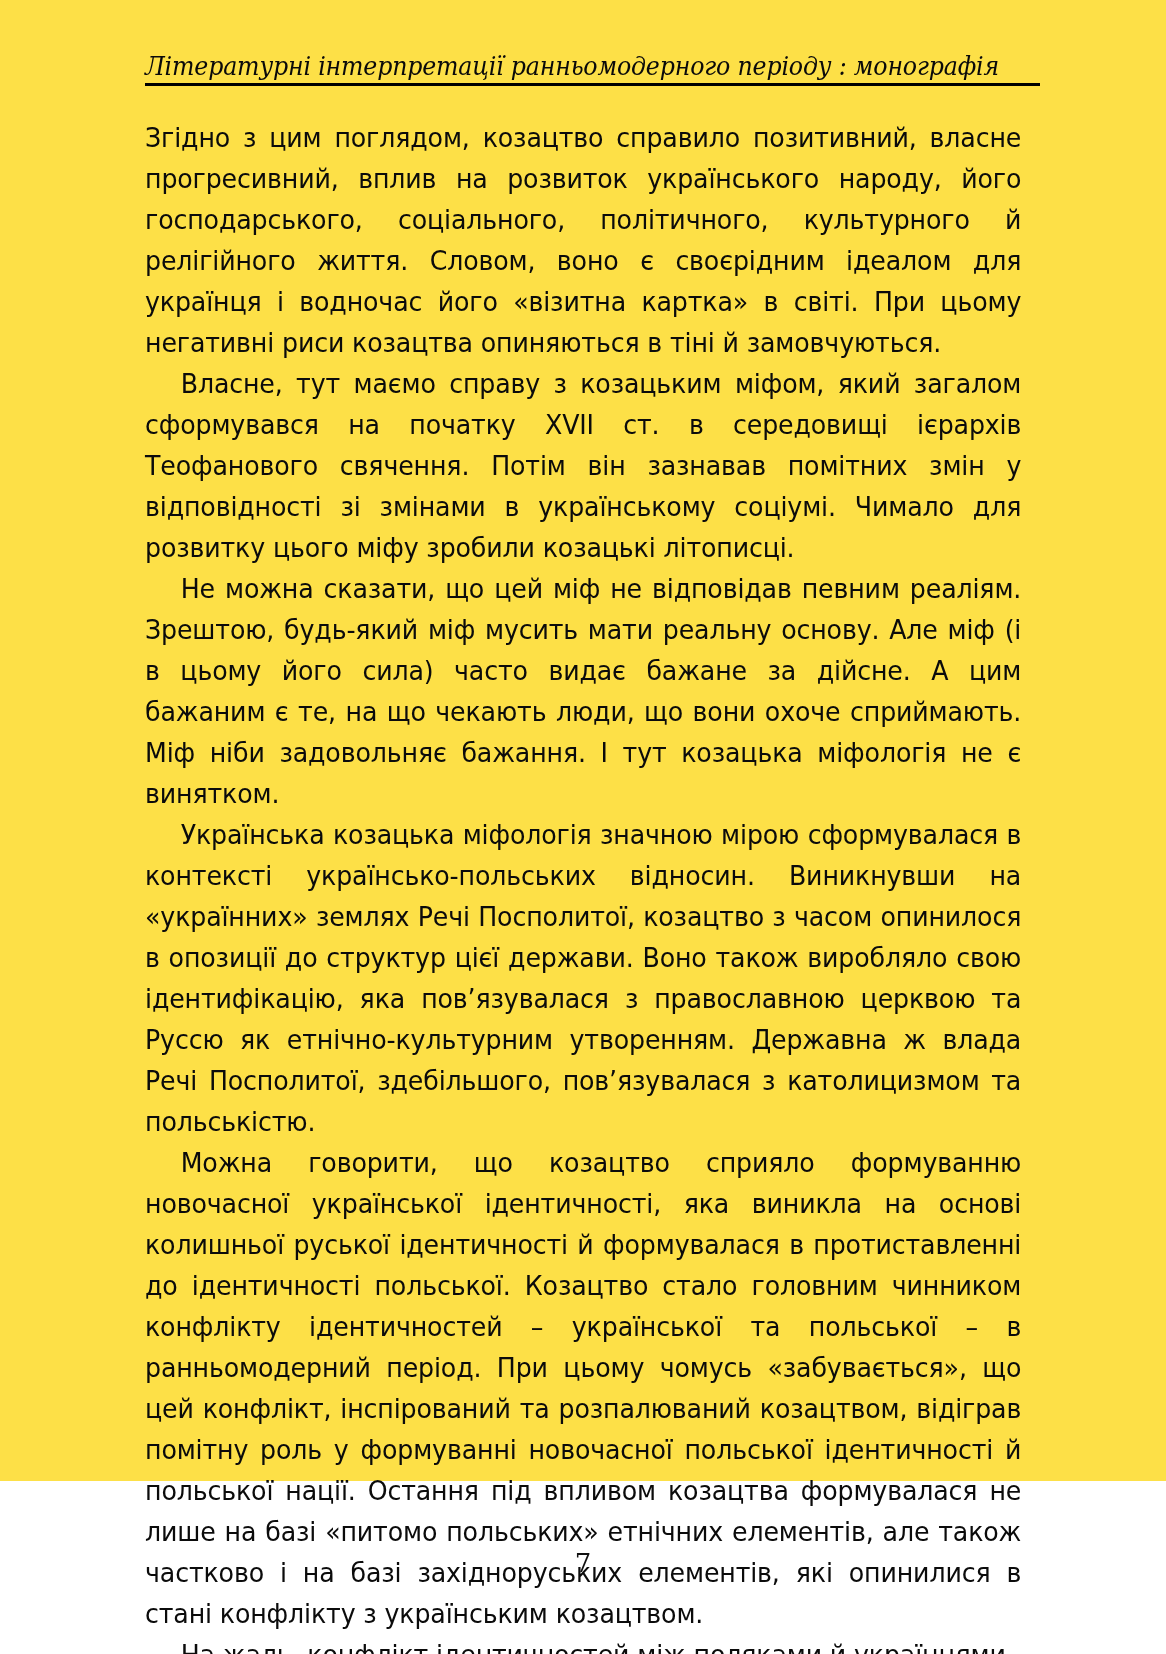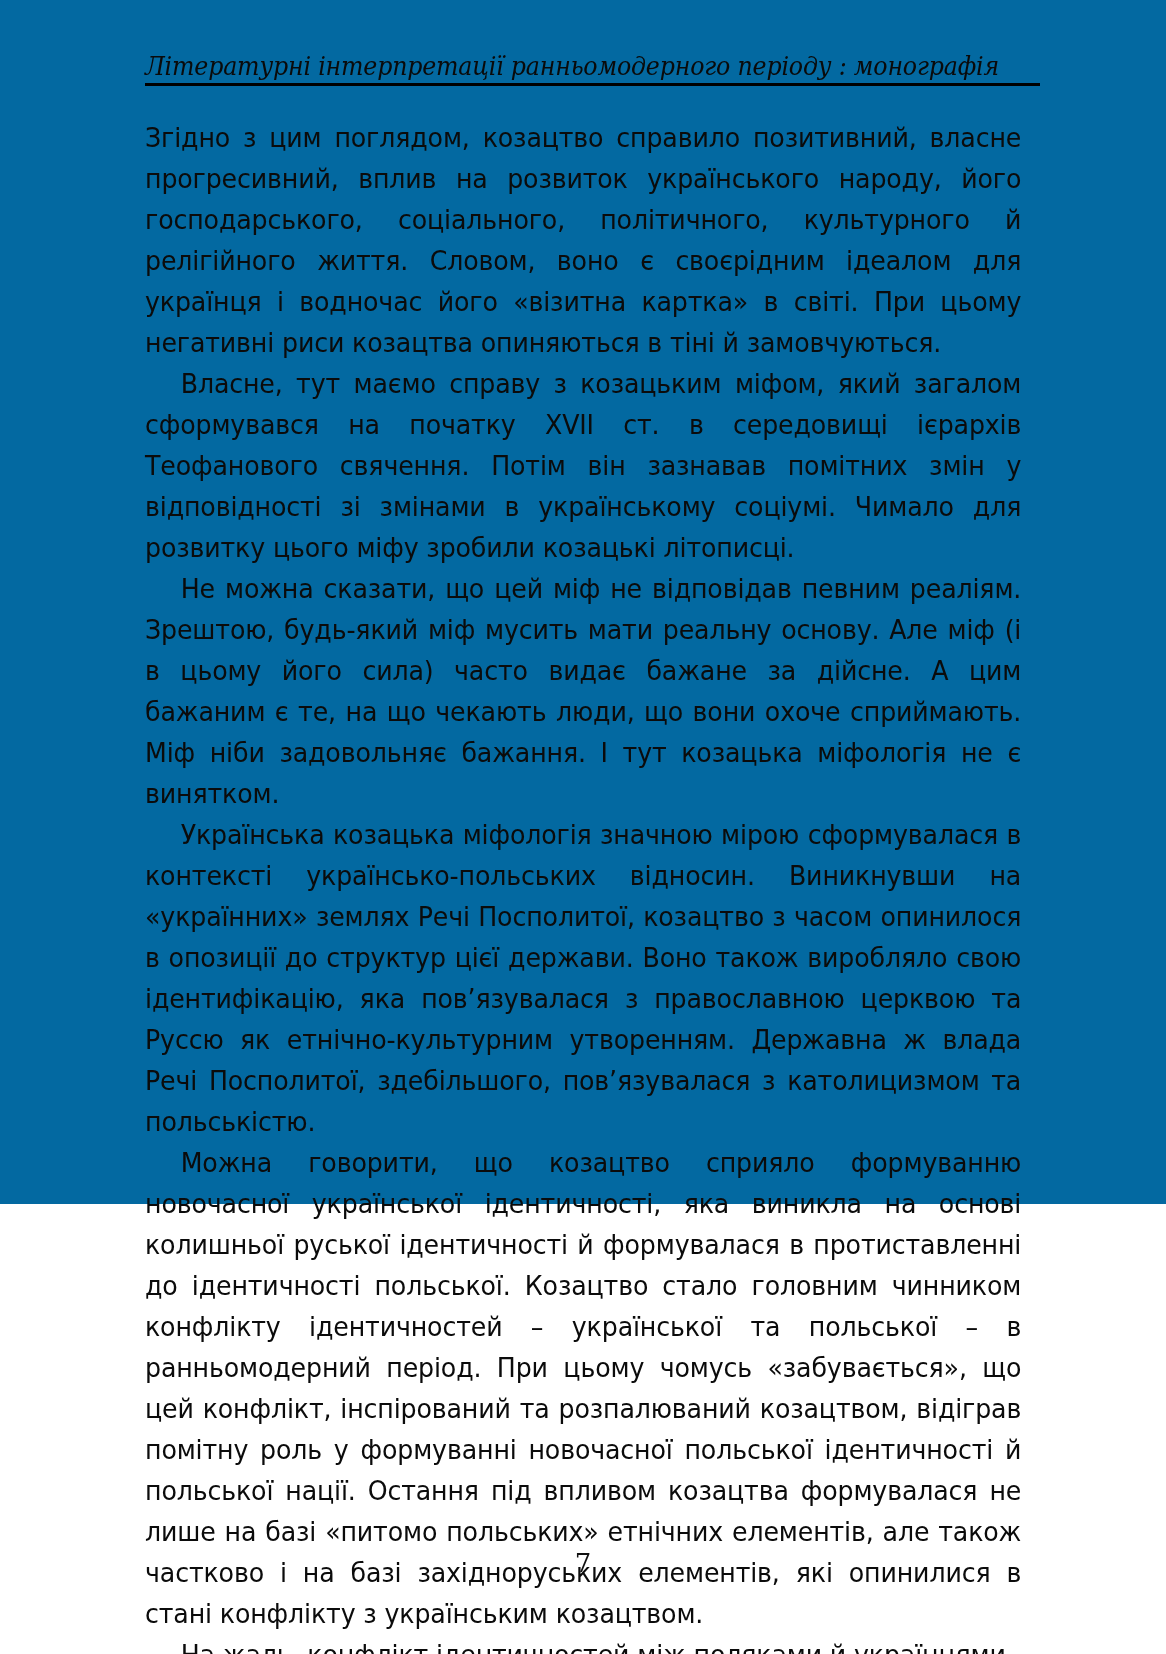--- a/index.html
+++ b/index.html
@@ -10,22 +10,22 @@
   body {
     width: 1166px;
     height: 1654px;
     overflow: hidden;
     font-family: "DejaVu Sans", sans-serif;
     color: #000000;
   }
   .page {
     position: relative;
     width: 1166px;
-    height: 1204px;
-    background: #0369a1;
+    height: 1481px;
+    background: #fde047;
   }
   .header-block {
     position: absolute;
     left: 145px;
     top: 52px;
     width: 895px;
   }
   .running-head {
     font-family: "DejaVu Serif", serif;
     font-style: italic;

